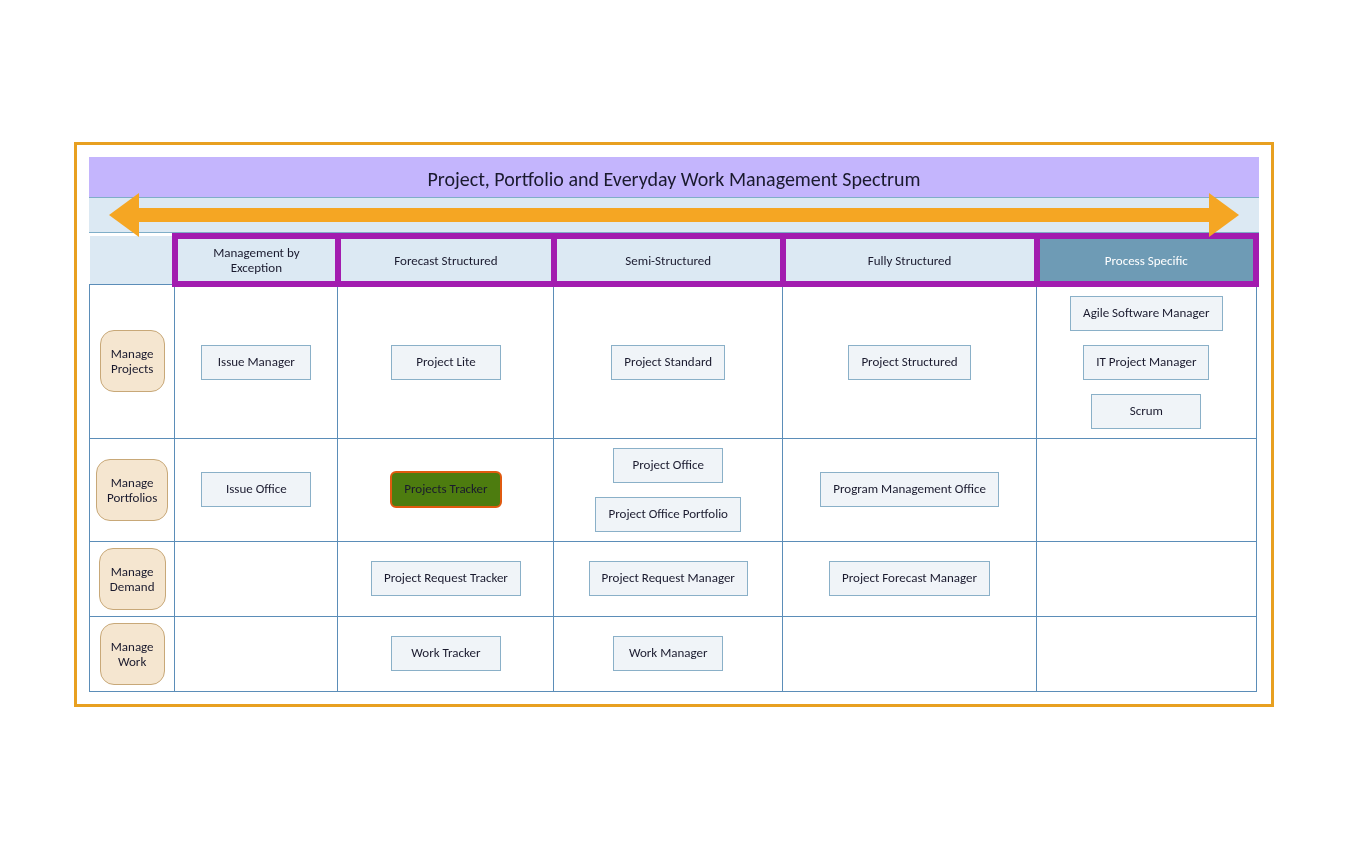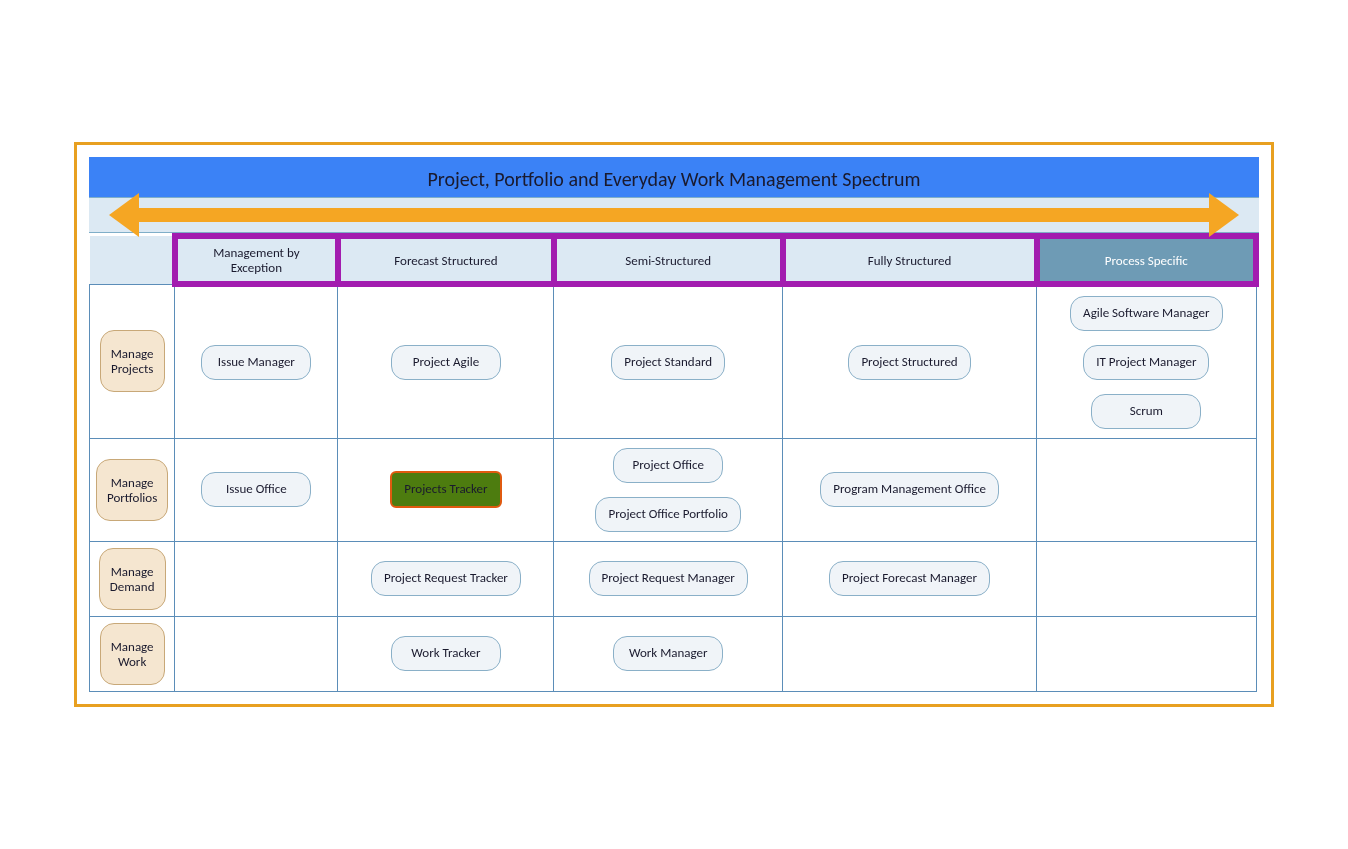--- a/index.html
+++ b/index.html
@@ -19,21 +19,21 @@
       padding: 12px;
       width: 1200px;
     }
 
     .diagram {
       width: 100%;
     }
 
     
     .title-bar {
-      background: #3b82f6;
+      background: #c4b5fd;
       text-align: center;
       font-size: 20px;
       font-weight: normal;
       padding: 10px 0 6px 0;
       color: #1a1a2e;
       border-bottom: 1px solid #7faec8;
     }
 
     
     .arrow-row {
@@ -133,21 +133,21 @@
     
     .content-cell {
       background: #fff;
       padding: 10px 8px;
     }
 
     
     .item-box {
       background: #f0f4f8;
       border: 1px solid #8ab0c8;
-      border-radius: 14px;
+      border-radius: 0;
       padding: 8px 12px;
       font-size: 13px;
       color: #1a1a2e;
       display: inline-block;
       min-width: 110px;
       text-align: center;
       line-height: 1.3;
       margin: 3px auto;
     }
 
@@ -223,21 +223,21 @@
           <td class="row-header-cell">
             <div class="row-label">Manage<br>Projects</div>
           </td>
           <td class="content-cell">
             <div class="cell-inner">
               <div class="item-box">Issue Manager</div>
             </div>
           </td>
           <td class="content-cell">
             <div class="cell-inner">
-              <div class="item-box">Project Agile</div>
+              <div class="item-box">Project Lite</div>
             </div>
           </td>
           <td class="content-cell">
             <div class="cell-inner">
               <div class="item-box">Project Standard</div>
             </div>
           </td>
           <td class="content-cell">
             <div class="cell-inner">
               <div class="item-box">Project Structured</div>

